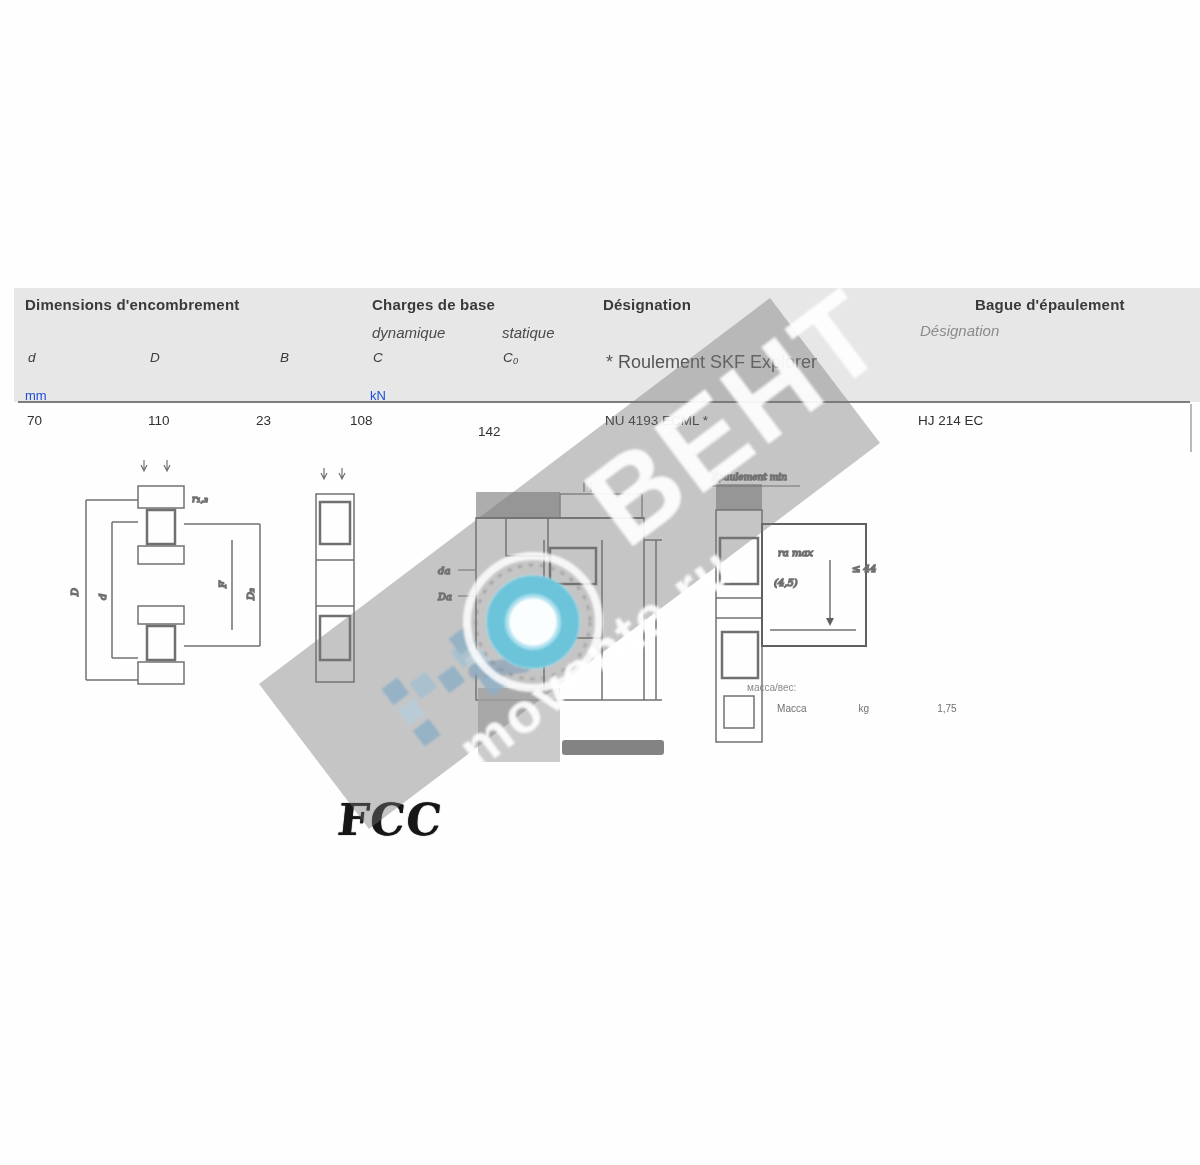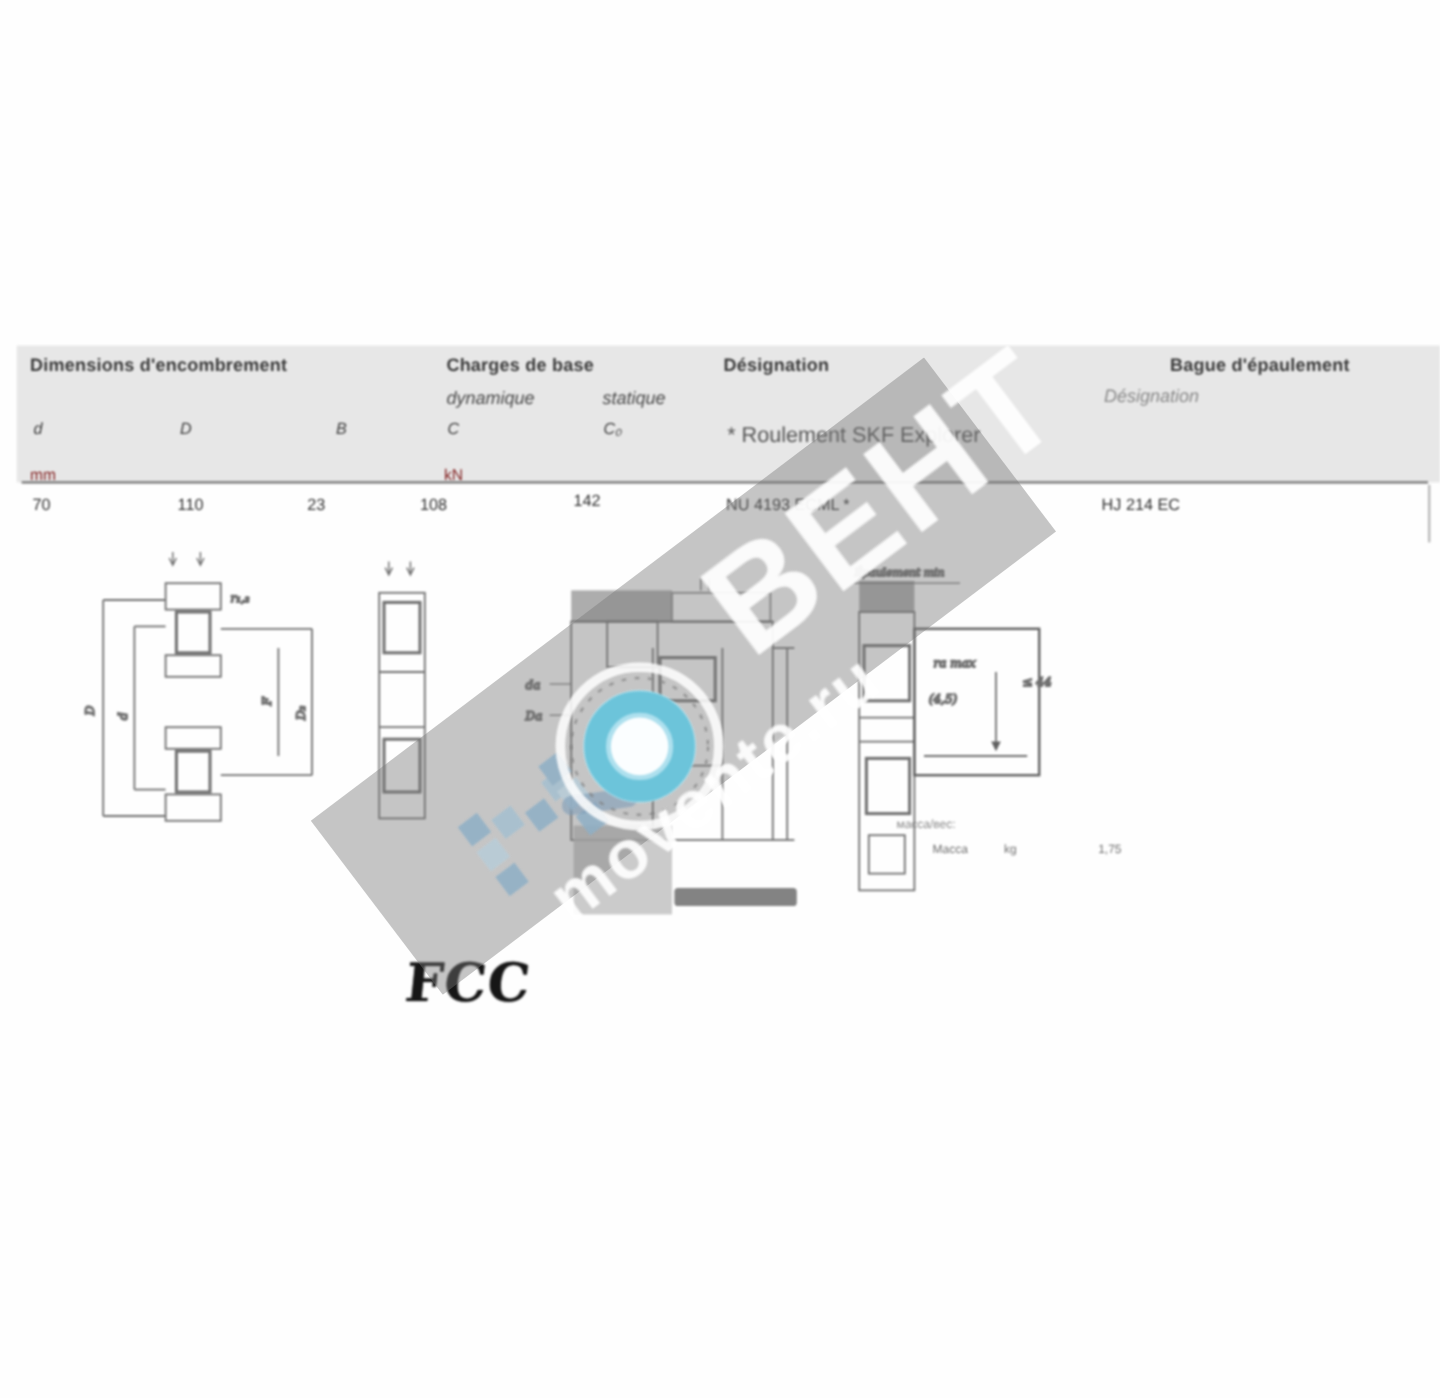--- a/index.html
+++ b/index.html
@@ -7,21 +7,21 @@
         font-family:"Liberation Sans",sans-serif;color:#333;}
   .abs{position:absolute;}
   
   .scan{position:absolute;inset:0;filter:blur(0.7px);}
   .hdr-band{left:14px;top:288px;width:1186px;height:114px;background:#e7e7e7;}
   .rule{left:18px;top:401px;width:1172px;height:2px;background:#555;opacity:.75;}
   .vline{left:1190px;top:404px;width:2px;height:48px;background:#8a8a8a;opacity:.6;}
   .h-title{font-size:15px;font-weight:bold;color:#3a3a3a;letter-spacing:.2px;white-space:nowrap;}
   .h-sub{font-size:15px;font-style:italic;color:#4a4a4a;white-space:nowrap;}
   .h-sym{font-size:13.5px;font-style:italic;color:#3c3c3c;}
-  .h-unit{font-size:13px;color:#7f1d1d;}
+  .h-unit{font-size:13px;color:#1d4ed8;}
   .h-note{font-size:18px;color:#555;white-space:nowrap;}
   .cell{font-size:13.5px;color:#303030;white-space:nowrap;}
   .cap1{font-size:10px;color:#8a8a8a;white-space:nowrap;}
   .cap2{font-size:10px;color:#6f6f6f;display:flex;gap:0;white-space:nowrap;}
   .cap2 span{display:inline-block;padding-left:30px;}
   .fcc{font-family:"DejaVu Serif",serif;font-size:44px;font-weight:800;color:#161616;
        transform:skewX(-6deg);letter-spacing:1px;text-shadow:0 0 1px #222;}
   
   .band{position:absolute;inset:0;background:rgba(118,118,118,.42);
         clip-path:polygon(770px 298px,880px 443px,369px 829px,259px 684px);}
@@ -60,21 +60,21 @@
     <div class="abs h-title" style="left:940px;top:296px;margin-left:35px;">Bague d'épaulement</div>
     <div class="abs h-sub" style="left:920px;top:322px;color:#8a8a8a;">Désignation</div>
 
     <div class="abs rule"></div>
     <div class="abs vline"></div>
 
     <div class="abs cell" style="left:27px;top:413px;">70</div>
     <div class="abs cell" style="left:148px;top:413px;">110</div>
     <div class="abs cell" style="left:256px;top:413px;">23</div>
     <div class="abs cell" style="left:350px;top:413px;">108</div>
-    <div class="abs cell" style="left:478px;top:410px;">142</div>
+    <div class="abs cell" style="left:478px;top:424px;">142</div>
     <div class="abs cell" style="left:605px;top:413px;">NU 4193 ECML *</div>
     <div class="abs cell" style="left:918px;top:413px;">HJ 214 EC</div>
 
     <svg class="abs" style="left:0;top:0;" width="1200" height="1165" viewBox="0 0 1200 1165">
       <g stroke="#5d5d5d" stroke-width="1.5" fill="none" opacity="0.88">
 
         <g>
           <path d="M144,460 v10 M141,465 l3,6 l3,-6" stroke-width="1.2"></path>
           <path d="M167,460 v10 M164,465 l3,6 l3,-6" stroke-width="1.2"></path>
           <line x1="86" y1="500" x2="86" y2="680"></line>
@@ -150,21 +150,21 @@
           <text x="778" y="556" font-size="10">ra max</text>
           <text x="774" y="586" font-size="10">(4,5)</text>
           <text x="852" y="572" font-size="10">≤ 44</text>
         </g>
       </g>
     </svg>
 
     <div class="abs cap1" style="left:747px;top:682px;">масса/вес:</div>
     <div class="abs cap2" style="left:747px;top:703px;">
       <span>Масса</span>
-      <span style="">kg</span>
+      <span style="margin-left:22px;">kg</span>
       <span style="margin-left:38px;">1,75</span>
     </div>
 
     <div class="abs fcc" style="left:338px;top:794px;">FCC</div>
   </div>
 
   <div class="band"></div>
 
   <svg class="abs" style="left:0;top:0;filter:blur(0.8px);" width="1200" height="1165" viewBox="0 0 1200 1165">
 

